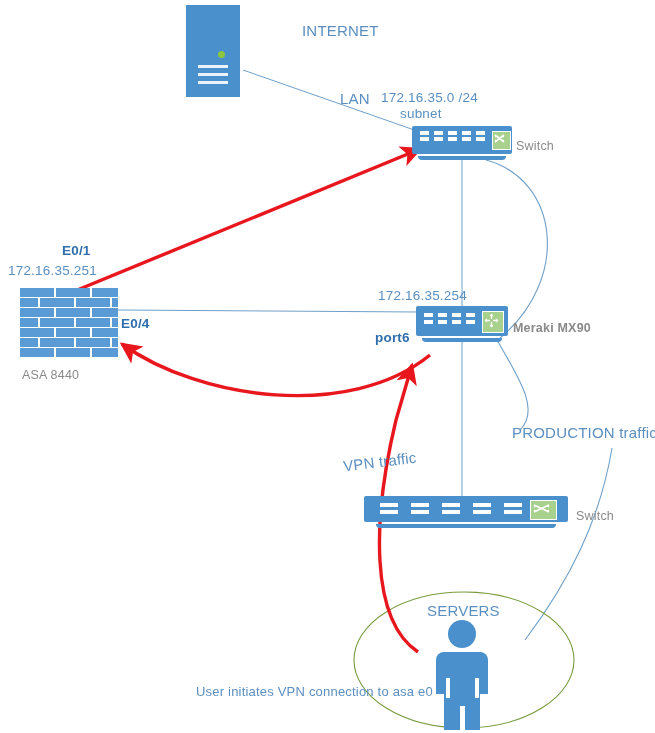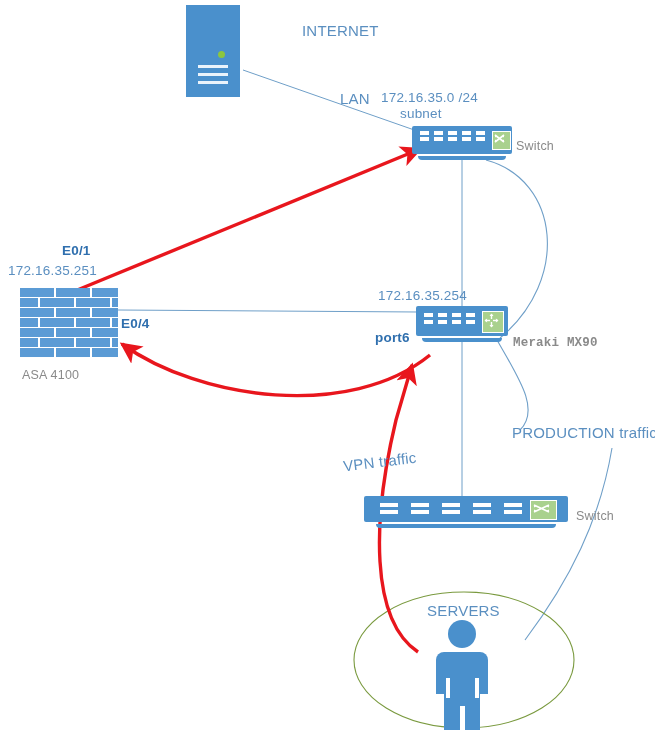--- a/index.html
+++ b/index.html
@@ -141,21 +141,21 @@
       <div class="brick" style="left:56px;width:34px;"></div>
       <div class="brick" style="left:92px;width:34px;"></div>
     </div>
     <div class="brow" style="top:60px;">
       <div class="brick" style="left:0px;width:34px;"></div>
       <div class="brick" style="left:36px;width:34px;"></div>
       <div class="brick" style="left:72px;width:34px;"></div>
     </div>
   </div>
   <div class="lbl lbl-bold" style="left:121px;top:316px;">E0/4</div>
-  <div class="lbl lbl-gray-norm" style="left:22px;top:368px;">ASA 4100</div>
+  <div class="lbl lbl-gray-norm" style="left:22px;top:368px;">ASA 8440</div>
 
   <div class="lbl" style="left:378px;top:288px;">172.16.35.254</div>
 
   <div class="dev" style="left:416px;top:306px;width:92px;height:38px;">
     <div class="body" style="height:30px;border-radius:2px;"></div>
     <div class="port" style="left:8px;top:7px;width:9px;height:4px;"></div>
     <div class="port" style="left:8px;top:14px;width:9px;height:4px;"></div>
     <div class="port" style="left:22px;top:7px;width:9px;height:4px;"></div>
     <div class="port" style="left:22px;top:14px;width:9px;height:4px;"></div>
     <div class="port" style="left:36px;top:7px;width:9px;height:4px;"></div>
@@ -170,21 +170,21 @@
           <path d="M2,8.5 L7,8.5"></path>
             <path d="M15,8.5 L10,8.5"></path>
         </g>
         <path d="M8.5,1.5 l2,2.6 l-4,0 z M8.5,15.5 l2,-2.6 l-4,0 z
                  M1.5,8.5 l2.6,2 l0,-4 z M15.5,8.5 l-2.6,2 l0,-4 z" fill="#ffffff"></path>
       </svg>
     </div>
     <div class="base" style="top:32px;"></div>
   </div>
   <div class="lbl lbl-bold" style="left:375px;top:330px;">port6</div>
-  <div class="lbl lbl-gray" style="left:513px;top:336px;font-family:Liberation Mono, monospace;">Meraki MX90</div>
+  <div class="lbl lbl-gray" style="left:513px;top:321px;">Meraki MX90</div>
 
   <div class="lbl lbl-big" style="left:343px;top:453px;transform:rotate(-7deg);">VPN traffic</div>
   <div class="lbl lbl-big" style="left:512px;top:424px;">PRODUCTION traffic</div>
 
   <div class="dev" style="left:364px;top:496px;width:204px;height:34px;">
     <div class="body" style="height:26px;border-radius:2px;"></div>
     <div class="port" style="left:16px;top:7px;width:18px;height:4px;"></div>
     <div class="port" style="left:16px;top:14px;width:18px;height:4px;"></div>
     <div class="port" style="left:47px;top:7px;width:18px;height:4px;"></div>
     <div class="port" style="left:47px;top:14px;width:18px;height:4px;"></div>
@@ -209,14 +209,15 @@
 
   <div class="person" style="left:432px;top:620px;width:62px;height:110px;">
     <div class="head" style="left:16px;top:0px;width:28px;height:28px;"></div>
     <div class="body2" style="left:4px;top:32px;width:52px;height:42px;border-radius:8px 8px 0 0;"></div>
     <div class="body2" style="left:12px;top:68px;width:36px;height:42px;"></div>
     <div class="gap" style="left:28px;top:86px;width:5px;height:24px;"></div>
     <div class="gap" style="left:14px;top:58px;width:4px;height:20px;"></div>
     <div class="gap" style="left:43px;top:58px;width:4px;height:20px;"></div>
   </div>
 
+  <div class="lbl" style="left:196px;top:684px;font-size:13px;">User initiates VPN connection to asa e0</div>
 
 </div>
 
 </body></html>

